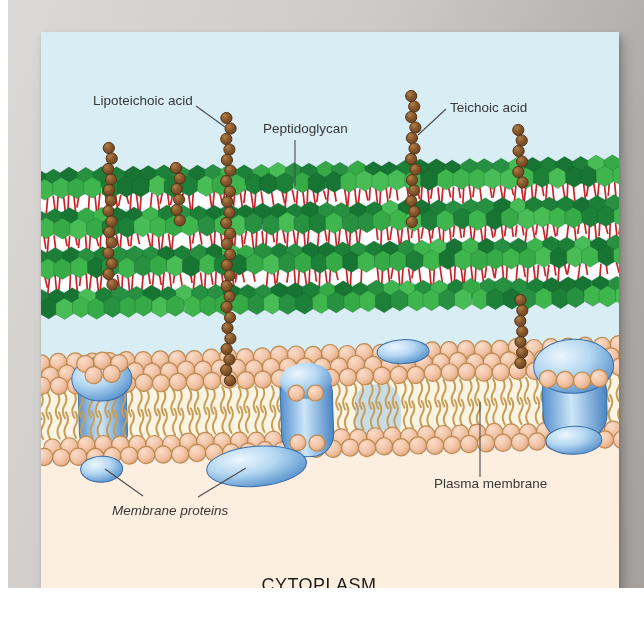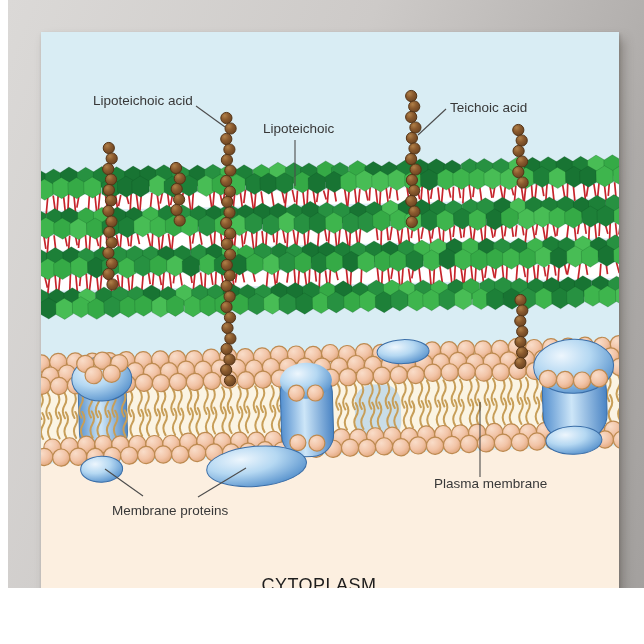--- a/index.html
+++ b/index.html
@@ -7,21 +7,21 @@
     background:linear-gradient(112deg,#dbd9d7 0%,#cdcac8 42%,#aeaba9 78%,#a3a09e 100%);
     font-family:"Liberation Sans",sans-serif;margin-left:8px;}
   .poster{position:absolute;left:33px;top:32px;width:578px;height:580px;
     background:#d9edf4;overflow:hidden;
     box-shadow:5px 7px 10px rgba(70,62,55,.35),1px 2px 3px rgba(70,62,55,.25);}
   .poster svg{position:absolute;left:0;top:0;}
   .lbl{position:absolute;font-size:13.5px;color:#383838;white-space:nowrap;z-index:2;}
   .lbl-lipoteichoic{left:52px;top:61px;}
   .lbl-peptidoglycan{left:222px;top:89px;}
   .lbl-teichoic{left:409px;top:68px;}
-  .lbl-membrane-proteins{left:71px;top:471px;}
+  .lbl-membrane-proteins{left:71px;top:471px;font-style:italic;}
   .lbl-plasma-membrane{left:393px;top:444px;}
   .lbl-cytoplasm{left:0;top:543px;width:578px;text-align:center;
     transform:translateX(-11px);font-size:18px;color:#1e1e1e;letter-spacing:.5px;}
 </style>
 </head>
 <body>
 
 <div class="stage">
   <div class="poster">
     <svg id="dg" width="578" height="580" viewBox="0 0 578 580">
@@ -957,19 +957,19 @@
         <circle cx="481.1" cy="320.5" r="5.6" fill="url(#beadG)" stroke="#553517" stroke-width="1"></circle>
         <circle cx="479.4" cy="331.0" r="5.6" fill="url(#beadG)" stroke="#553517" stroke-width="1"></circle>
         <line x1="155" y1="74" x2="184" y2="95" stroke="#4c4c4c" stroke-width="1.1"></line>
         <line x1="254" y1="108" x2="254" y2="154" stroke="#4c4c4c" stroke-width="1.1"></line>
         <line x1="405" y1="77" x2="377" y2="103" stroke="#4c4c4c" stroke-width="1.1"></line>
         <line x1="102" y1="464" x2="64" y2="437" stroke="#4c4c4c" stroke-width="1.1"></line>
         <line x1="157" y1="465" x2="205" y2="436" stroke="#4c4c4c" stroke-width="1.1"></line>
         <line x1="439" y1="445" x2="439" y2="370" stroke="#4c4c4c" stroke-width="1.1"></line>
       </svg>
     <div class="lbl lbl-lipoteichoic">Lipoteichoic acid</div>
-    <div class="lbl lbl-peptidoglycan">Lipoteichoic</div>
+    <div class="lbl lbl-peptidoglycan">Peptidoglycan</div>
     <div class="lbl lbl-teichoic">Teichoic acid</div>
     <div class="lbl lbl-membrane-proteins">Membrane proteins</div>
     <div class="lbl lbl-cytoplasm">CYTOPLASM</div>
     <div class="lbl lbl-plasma-membrane">Plasma membrane</div>
   </div>
 </div>
 
 </body></html>

